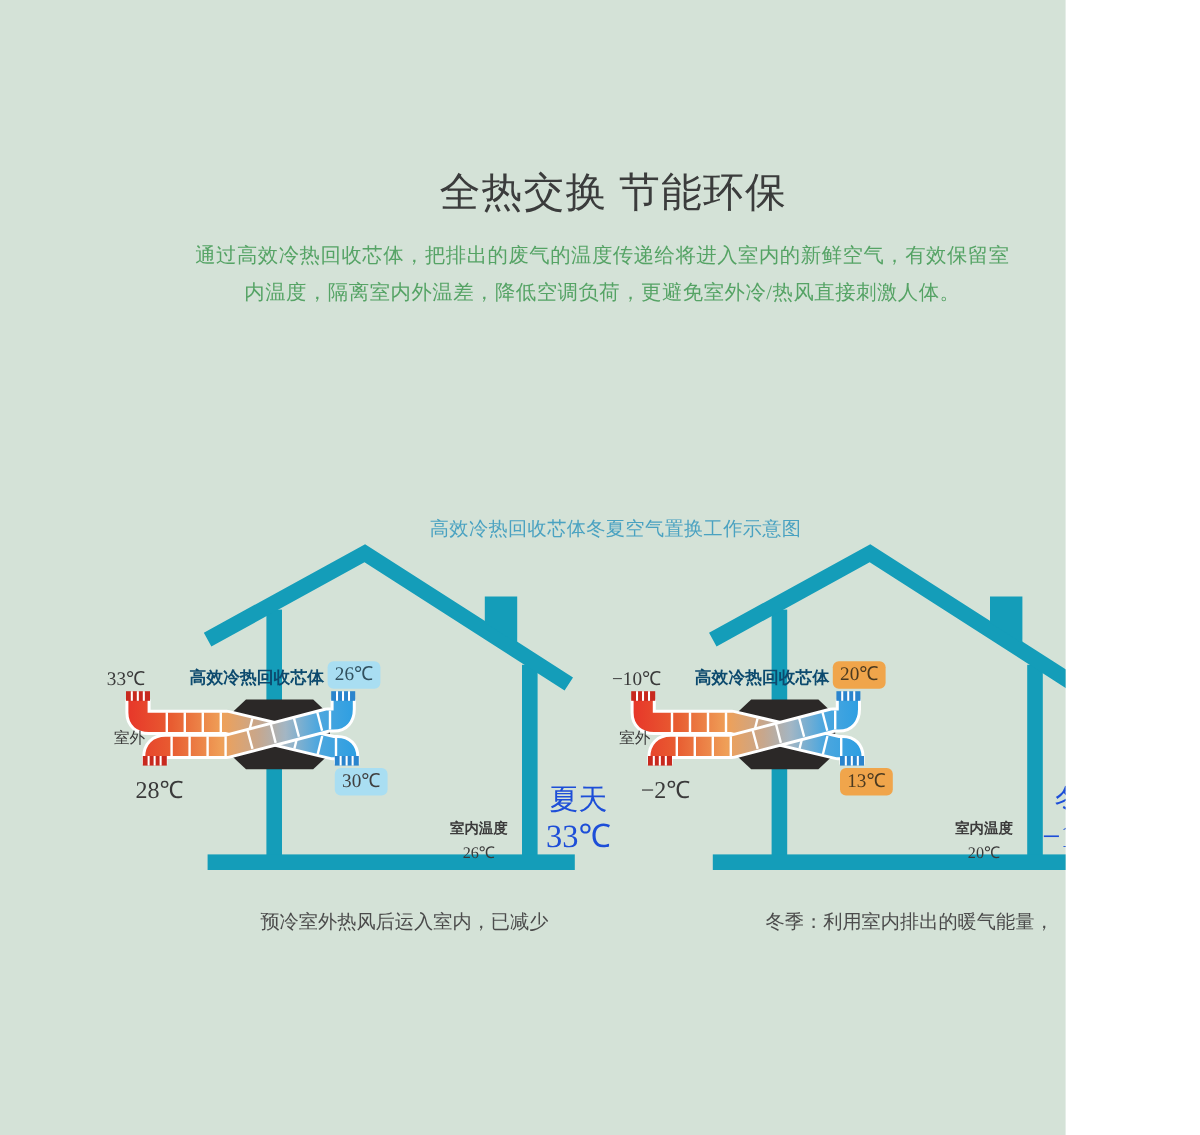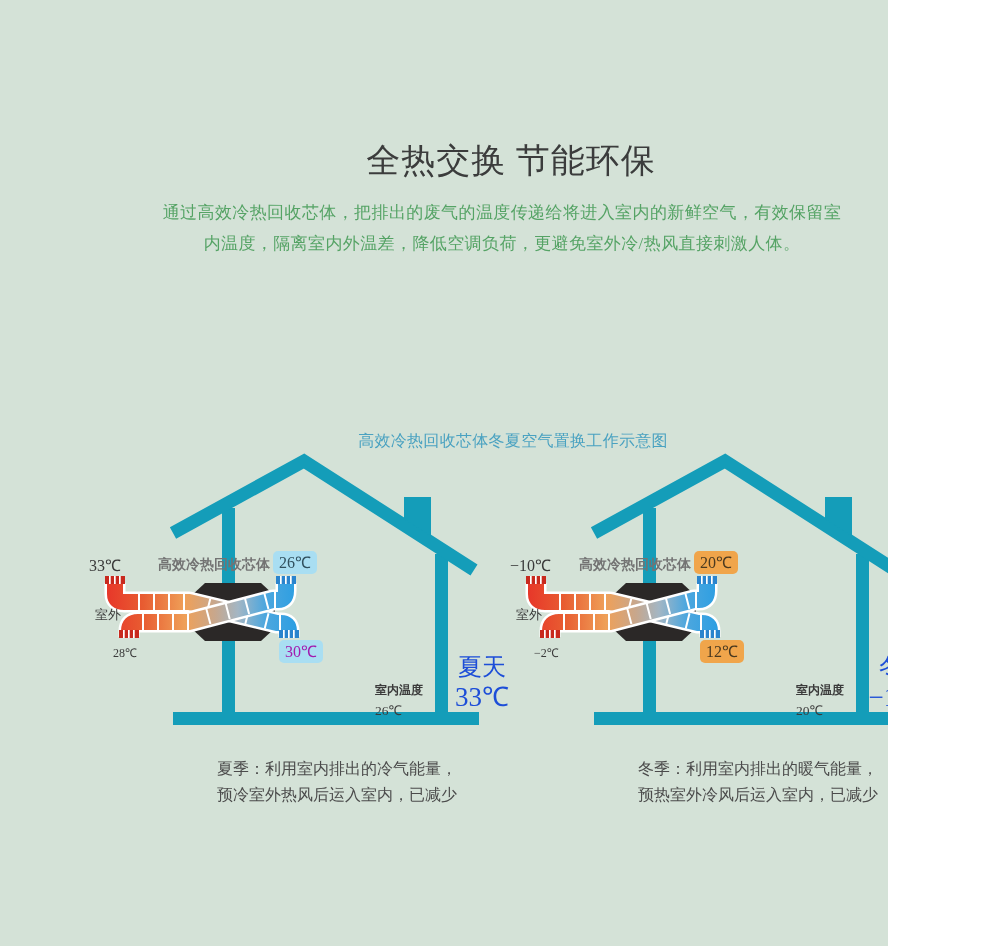--- a/index.html
+++ b/index.html
@@ -11,28 +11,28 @@
   .intro{left:0;top:0;width:1004px;text-align:center;color:#55a365;font-size:17px;letter-spacing:0.4px;}
   .intro-1{top:201px;}
   .intro-2{top:232px;}
   .subtitle{left:13px;top:431px;width:1000px;text-align:center;color:#4aa2c1;font-size:16px;letter-spacing:0.3px;}
   .house{position:absolute;top:440px;width:560px;height:400px;}
   .house-summer{left:0;margin-left:23px;}
   .house-winter{left:444px;}
   .house .art{position:absolute;left:0;top:0;}
   .lbl{position:absolute;color:#3a3a3a;}
   .out-temp-top{left:66px;top:114px;font-size:16px;}
-  .exch-label{left:135px;top:116px;font-size:14px;font-weight:bold;color:#737373;}
+  .exch-label{left:135px;top:116px;font-size:14px;font-weight:bold;color:#0c4a6e;}
   .badge{position:absolute;width:44px;height:23px;border-radius:5px;text-align:center;
          line-height:23px;font-size:16px;}
   .badge-top{left:250px;top:111px;}
   .badge-bottom{left:256px;top:200px;}
   .out-label{left:72px;top:166px;font-size:13px;}
-  .out-temp-bottom{left:90px;top:204px;font-size:12px;}
-  .indoor{left:352px;top:242px;font-size:12px;font-weight:bold;color:#3b3b3b;}
+  .out-temp-bottom{left:90px;top:204px;font-size:20px;}
+  .indoor{left:352px;top:242px;font-size:12px;font-weight:bold;color:#3b3b3b;text-align:center;}
   .indoor .val{font-size:13.5px;font-weight:normal;display:block;margin-top:2px;}
   .season{left:398px;top:212px;width:122px;text-align:center;color:#1d4ed8;
           font-size:24px;line-height:30px;font-weight:500;}
   .season .temp{font-size:27px;}
   .caption{left:194px;top:316px;font-size:16px;line-height:26px;color:#4b4b4b;}
 </style>
 </head>
 <body>
 
 <div class="page">
@@ -108,31 +108,30 @@
         <rect x="260" y="630" width="1.7" height="8" fill="#fff"></rect>
           <rect x="265" y="630" width="1.7" height="8" fill="#fff"></rect>
           <rect x="270" y="630" width="1.7" height="8" fill="#fff"></rect>
       </g>
     </svg>
     <div class="lbl out-temp-top">33℃</div>
     <div class="lbl exch-label">高效冷热回收芯体</div>
     <div class="badge badge-top" style="background: rgb(169, 222, 242); color: rgb(49, 80, 94);">26℃</div>
     <div class="lbl out-label">室外</div>
     <div class="lbl out-temp-bottom">28℃</div>
-    <div class="badge badge-bottom" style="background: rgb(169, 222, 242); color: #a21caf;">30℃</div>
+    <div class="badge badge-bottom" style="background: rgb(169, 222, 242); color: #404040;">30℃</div>
     <div class="lbl indoor">
       <span>室内温度</span>
       <span class="val">26℃</span>
     </div>
     <div class="lbl season">
       <div>夏天</div>
       <div class="temp">33℃</div>
     </div>
     <div class="lbl caption">
-      <div>夏季：利用室内排出的冷气能量，</div>
       <div>预冷室外热风后运入室内，已减少</div>
     </div>
   </div>
 
   <div class="house house-winter">
     <svg class="art" width="480" height="300" viewBox="0 440 480 300">
       <defs>
         <linearGradient id="gradW" gradientUnits="userSpaceOnUse" x1="82" y1="0" x2="272" y2="0">
           <stop offset="0" stop-color="#e73529"></stop>
           <stop offset="0.2" stop-color="#e85c31"></stop>
@@ -196,28 +195,27 @@
         <rect x="260" y="630" width="1.7" height="8" fill="#fff"></rect>
           <rect x="265" y="630" width="1.7" height="8" fill="#fff"></rect>
           <rect x="270" y="630" width="1.7" height="8" fill="#fff"></rect>
       </g>
     </svg>
     <div class="lbl out-temp-top">−10℃</div>
     <div class="lbl exch-label">高效冷热回收芯体</div>
     <div class="badge badge-top" style="background: rgb(240, 165, 75); color: rgb(75, 58, 32);">20℃</div>
     <div class="lbl out-label">室外</div>
     <div class="lbl out-temp-bottom">−2℃</div>
-    <div class="badge badge-bottom" style="background: rgb(240, 165, 75); color: rgb(75, 58, 32);">12℃</div>
+    <div class="badge badge-bottom" style="background: rgb(240, 165, 75); color: rgb(75, 58, 32);">13℃</div>
     <div class="lbl indoor">
       <span>室内温度</span>
       <span class="val">20℃</span>
     </div>
     <div class="lbl season">
       <div>冬天</div>
       <div class="temp">−10℃</div>
     </div>
     <div class="lbl caption">
       <div>冬季：利用室内排出的暖气能量，</div>
-      <div>预热室外冷风后运入室内，已减少</div>
     </div>
   </div>
 
 </div>
 
 </body></html>

